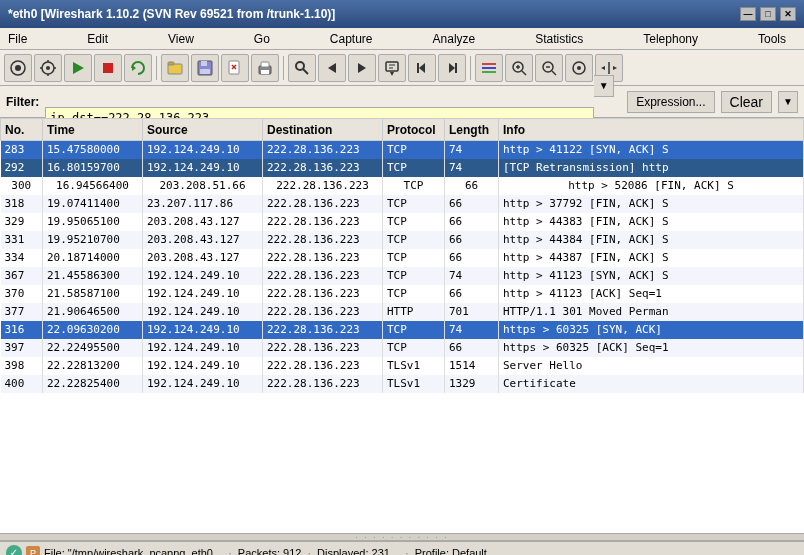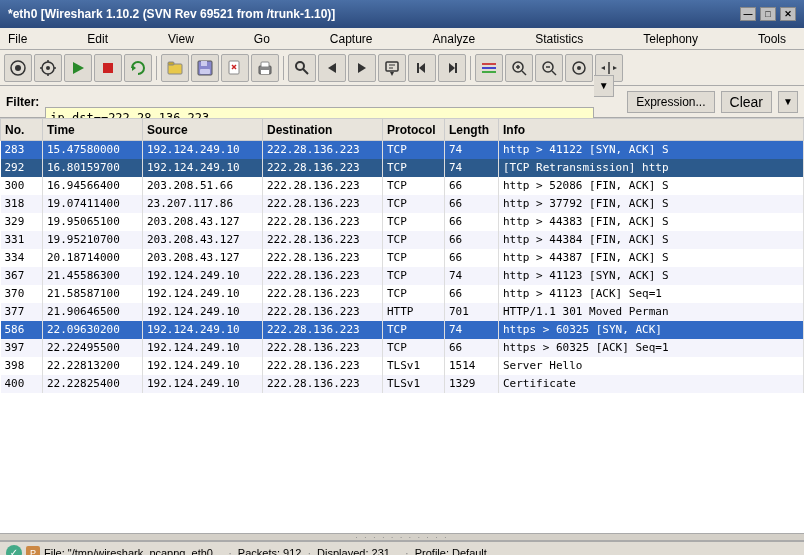--- a/index.html
+++ b/index.html
@@ -487,21 +487,21 @@
           </tr>
           <tr style="background: rgb(44, 90, 140); color: white;">
             <td>292</td>
             <td>16.80159700</td>
             <td>192.124.249.10</td>
             <td>222.28.136.223</td>
             <td>TCP</td>
             <td>74</td>
             <td>[TCP Retransmission] http</td>
           </tr>
-          <tr style="background: white;">
+          <tr style="background: white; text-align: center;">
             <td>300</td>
             <td>16.94566400</td>
             <td>203.208.51.66</td>
             <td>222.28.136.223</td>
             <td>TCP</td>
             <td>66</td>
             <td>http &gt; 52086 [FIN, ACK] S</td>
           </tr>
           <tr style="background: rgb(244, 244, 252);">
             <td>318</td>
@@ -560,21 +560,21 @@
           <tr style="background: rgb(244, 244, 252);">
             <td>377</td>
             <td>21.90646500</td>
             <td>192.124.249.10</td>
             <td>222.28.136.223</td>
             <td>HTTP</td>
             <td>701</td>
             <td>HTTP/1.1 301 Moved Perman</td>
           </tr>
           <tr style="background: rgb(49, 106, 197); color: white;">
-            <td>586</td>
+            <td>316</td>
             <td>22.09630200</td>
             <td>192.124.249.10</td>
             <td>222.28.136.223</td>
             <td>TCP</td>
             <td>74</td>
             <td>https &gt; 60325 [SYN, ACK]</td>
           </tr>
           <tr style="background: rgb(244, 244, 252);">
             <td>397</td>
             <td>22.22495500</td>

